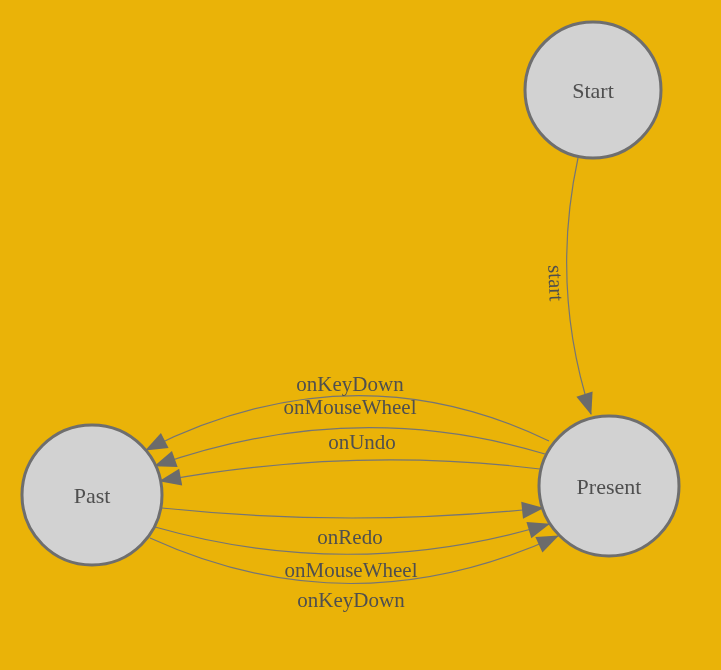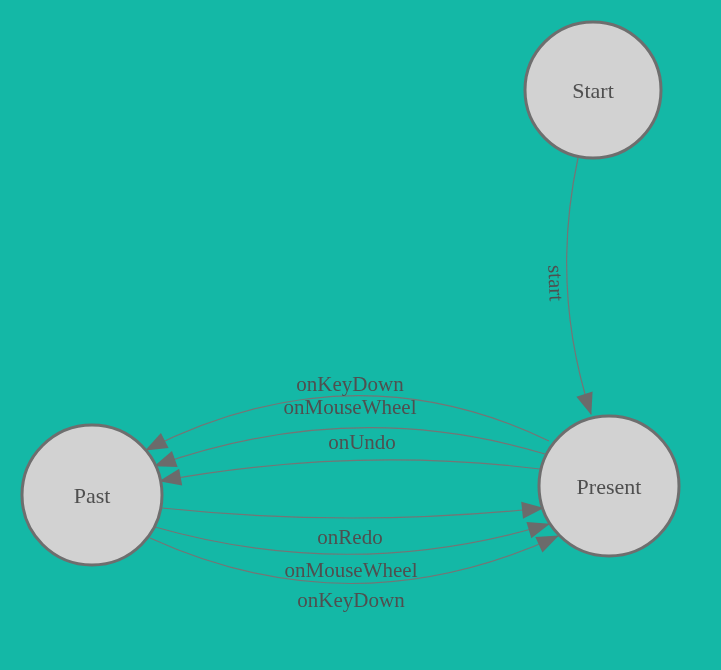--- a/index.html
+++ b/index.html
@@ -4,21 +4,21 @@
 <style>
   html, body {
     margin: 0;
     padding: 0;
     background: #ffffff;
   }
   .canvas {
     position: relative;
     width: 721px;
     height: 670px;
-    background: #14b8a6;
+    background: #eab308;
     overflow: hidden;
     font-family: "Liberation Serif", "DejaVu Serif", serif;
   }
   svg { display: block; }
   .node-circle {
     stroke-width: 3px;
   }
   .node-label {
     font-family: "Liberation Serif", "DejaVu Serif", serif;
     font-size: 22px;

